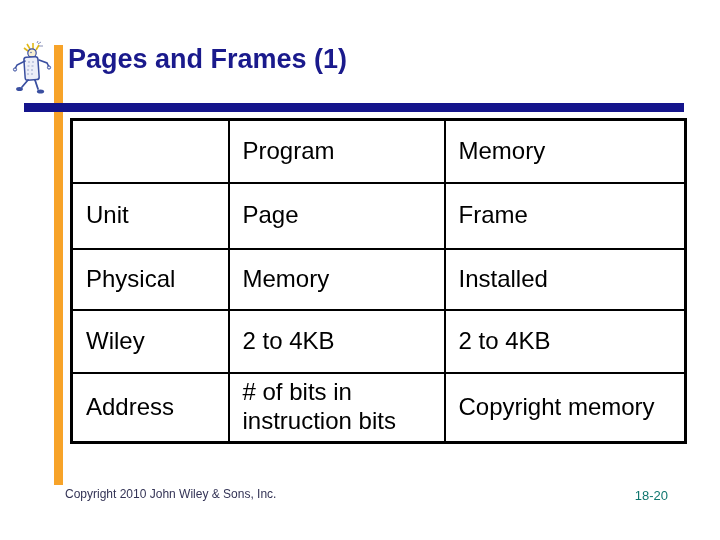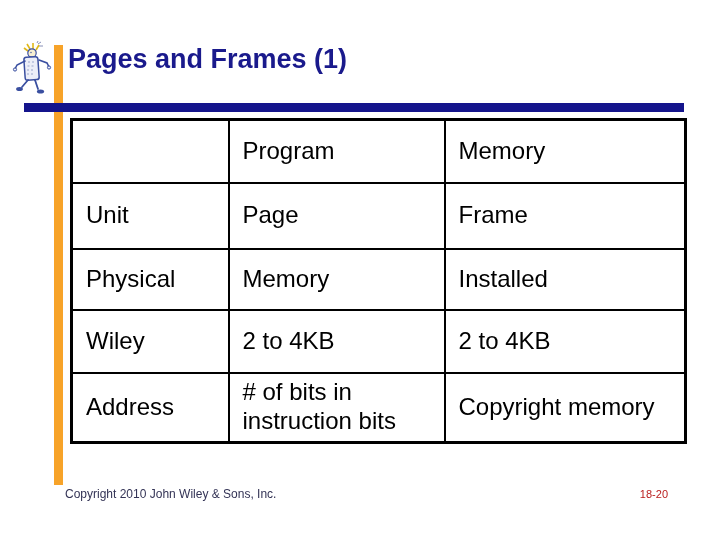--- a/index.html
+++ b/index.html
@@ -82,22 +82,22 @@
   .footer-copyright {
     position: absolute;
     left: 65px; top: 487px;
     font-size: 12px;
     color: #333355;
     z-index: 2;
   }
   .footer-pagenum {
     position: absolute;
     right: 52px; top: 488px;
-    font-size: 11px;
-    color: #b91c1c;
+    font-size: 13px;
+    color: #0f766e;
     z-index: 2;
   }
 </style>
 </head>
 <body>
 
 <div class="slide">
 
   <div class="accent-bar-vertical"></div>
   <div class="accent-bar-horizontal"></div>

